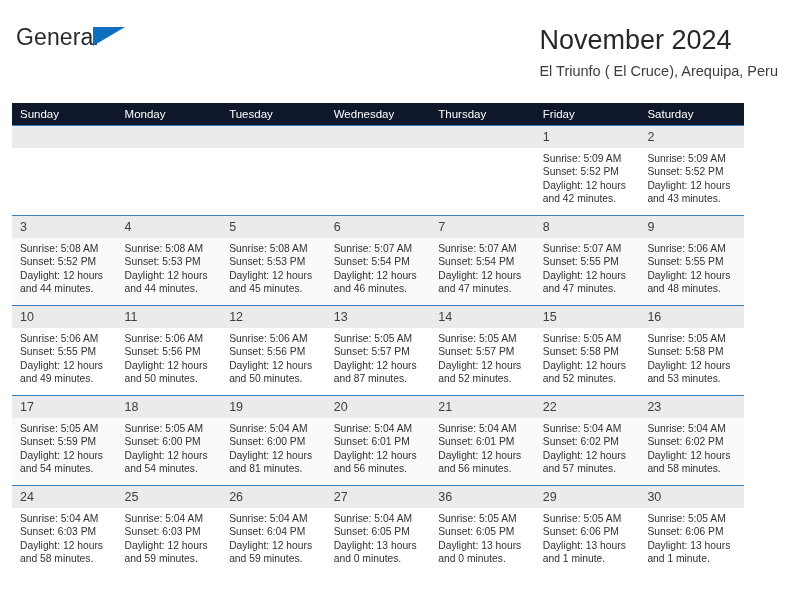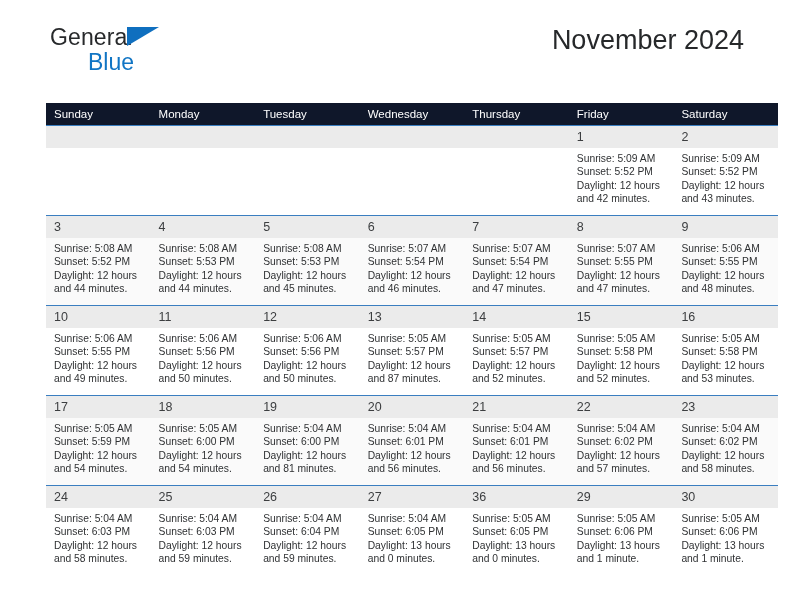--- a/index.html
+++ b/index.html
@@ -12,21 +12,21 @@
     background: #ffffff;
     font-family: "Liberation Sans", sans-serif;
     color: #222222;
     overflow: hidden;
   }
   .page {
     position: relative;
     width: 792px;
     height: 459px;
     box-sizing: border-box;
-    padding: 0 46px;
+    padding: 0 12px;
   }
 
   
   .header {
     display: flex;
     align-items: flex-start;
     justify-content: space-between;
     padding-top: 26px;
     height: 74px;
     box-sizing: border-box;
@@ -136,25 +136,25 @@
 </head>
 <body>
 
 <div class="page">
 
   <div class="header">
 
     <div class="brand">
       <span class="brand-general">General</span>
       <span class="brand-triangle"></span>
-      <span class="brand-blue">Blue</span>
     </div>
 
     <div class="title-block">
       <div class="cal-title">November 2024</div>
+      <div class="cal-subtitle">El Triunfo ( El Cruce), Arequipa, Peru</div>
     </div>
 
   </div>
 
   <table class="calendar">
     <thead>
       <tr id="weekday-row">
           <th>Sunday</th>
           <th>Monday</th>
           <th>Tuesday</th>

